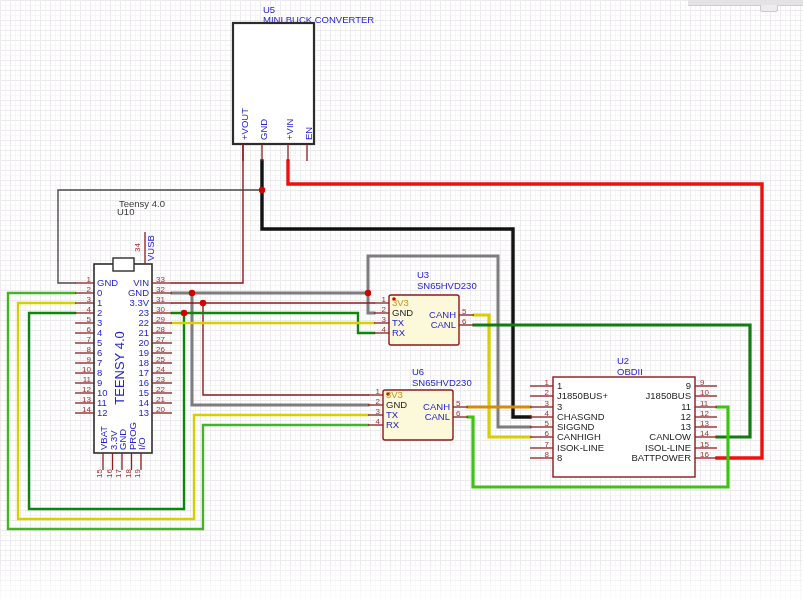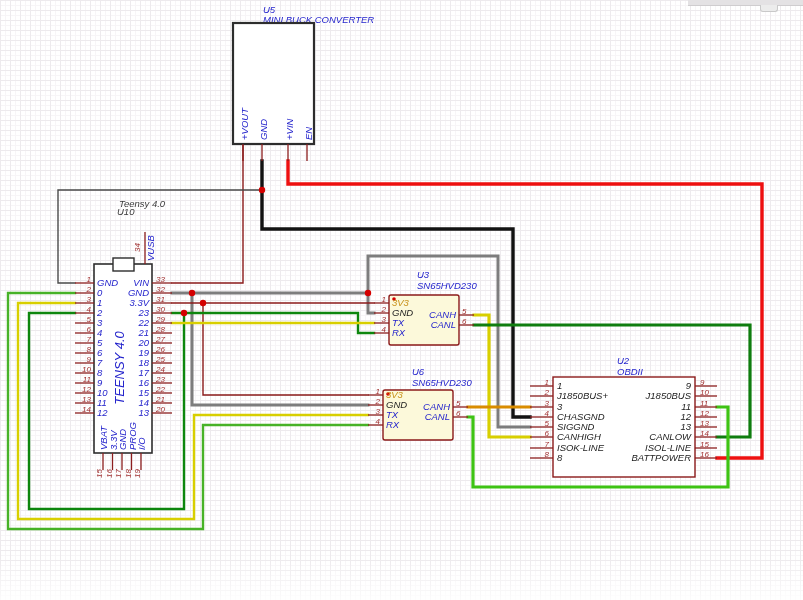--- a/index.html
+++ b/index.html
@@ -6,21 +6,20 @@
   body{font-family:"Liberation Sans",sans-serif;background:#fff;}
   .stage{
     position:relative;width:803px;height:600px;overflow:hidden;
     background-color:#ffffff;
     background-image:
       linear-gradient(to right, #edeaed 1px, transparent 1px),
       linear-gradient(to bottom, #edeaed 1px, transparent 1px),
       linear-gradient(to right, #f7f5f7 1px, transparent 1px),
       linear-gradient(to bottom, #f7f5f7 1px, transparent 1px);
     background-size:10px 10px,10px 10px,5px 5px,5px 5px;
-    font-style:italic;
   }
   .topbar{position:absolute;top:0;left:688px;right:0;height:5px;background:#e4e2e4;border-bottom:1px solid #cfcdcf;}
   .topbar-handle{position:absolute;top:5px;left:760px;width:16px;height:6px;background:#ececec;border:1px solid #c9c9c9;border-top:none;border-radius:0 0 3px 3px;}
   .bottom-fade{position:absolute;left:0;right:0;bottom:0;height:42px;background:linear-gradient(to bottom, rgba(255,255,255,0), rgba(255,255,255,0.8));pointer-events:none;}
   svg{position:absolute;top:0;left:0;}
   text{user-select:none;}
 </style>
 </head>
 <body>
 

